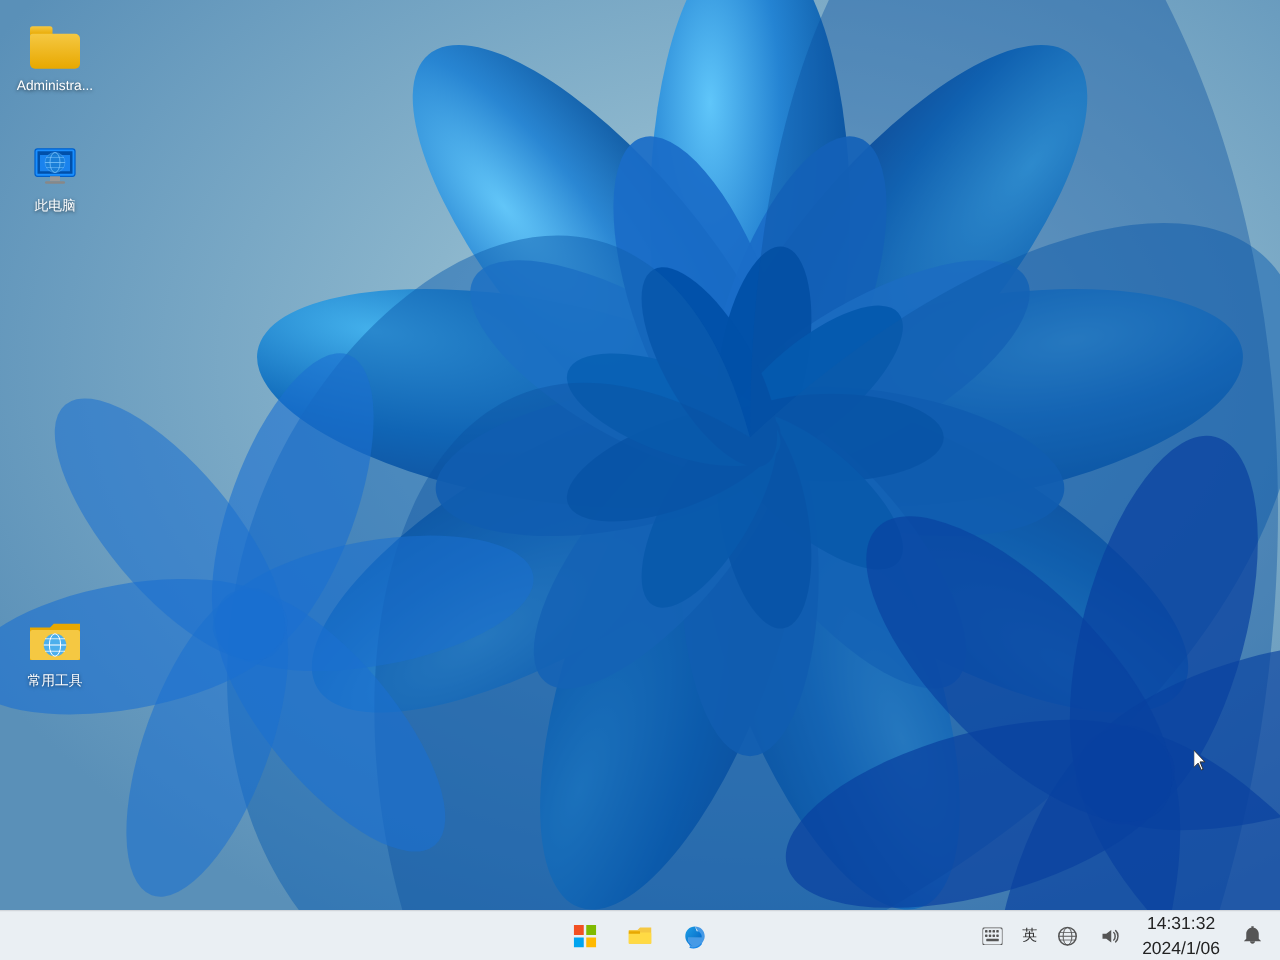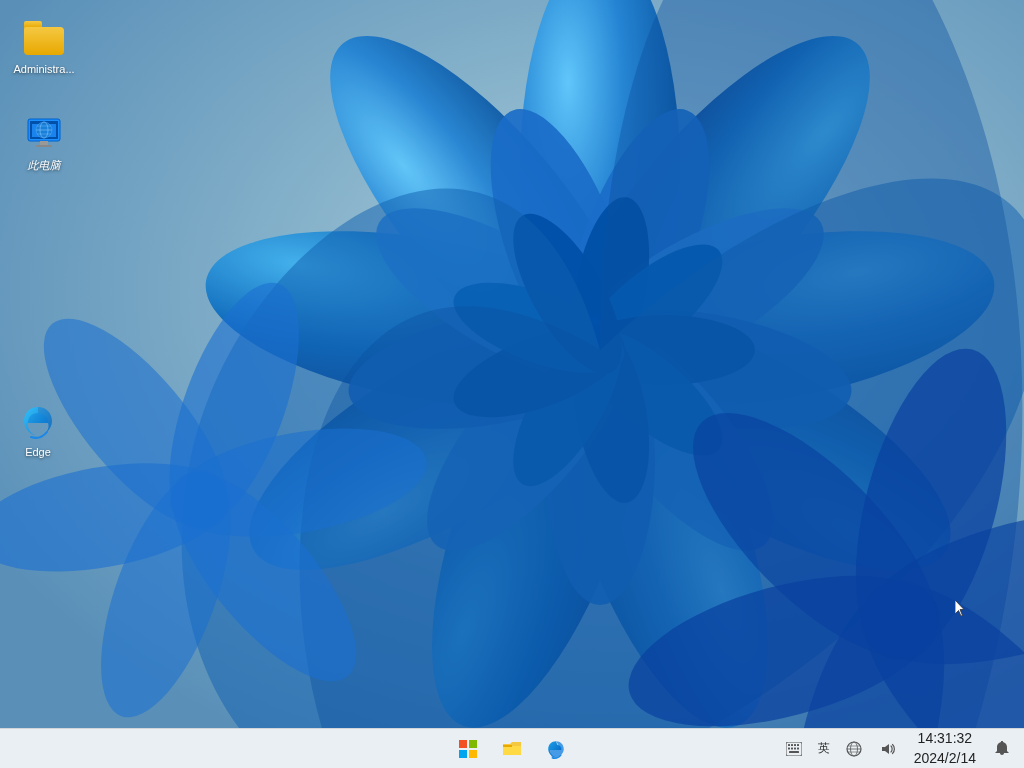--- a/index.html
+++ b/index.html
@@ -271,21 +271,21 @@
   <div class="desktop-icon" style="top: 14px; left: 8px;">
     <div class="icon-img">
       <div class="folder-icon">
         <div class="folder-tab"></div>
         <div class="folder-body"></div>
       </div>
     </div>
     <span class="icon-label">Administra...</span>
   </div>
 
-  <div class="desktop-icon" style="top: 110px; left: 8px; font-style: italic;">
+  <div class="desktop-icon" style="top: 110px; left: 8px;">
     <div class="icon-img">
       <svg class="monitor-icon-svg" viewBox="0 0 40 40" xmlns="http://www.w3.org/2000/svg">
         <rect x="4" y="5" width="32" height="22" rx="2" fill="#1a8fff" stroke="#0060cc" stroke-width="1"></rect>
         <rect x="6" y="7" width="28" height="18" fill="#0050aa"></rect>
 
         <path d="M8,10 L32,10 L32,23 L8,23 Z" fill="#2090ff" opacity="0.8"></path>
 
         <rect x="16" y="27" width="8" height="4" fill="#999"></rect>
         <rect x="12" y="31" width="16" height="2" rx="1" fill="#888"></rect>
 
@@ -294,44 +294,37 @@
         <line x1="12" y1="16" x2="28" y2="16" stroke="#88ccff" stroke-width="0.8" opacity="0.7"></line>
         <line x1="13" y1="12" x2="27" y2="12" stroke="#88ccff" stroke-width="0.6" opacity="0.6"></line>
         <line x1="13" y1="20" x2="27" y2="20" stroke="#88ccff" stroke-width="0.6" opacity="0.6"></line>
       </svg>
     </div>
     <span class="icon-label">此电脑</span>
   </div>
 
 
 
-  <div class="desktop-icon" style="top: 397px; left: 2px;">
+
+  <div class="desktop-icon" style="top: 490px; left: 8px;">
     <div class="icon-img">
-      <svg class="edge-icon-svg" viewBox="0 0 36 36" xmlns="http://www.w3.org/2000/svg">
-        <defs>
-          <linearGradient id="edge-grad1" x1="0%" y1="0%" x2="100%" y2="100%">
-            <stop offset="0%" stop-color="#1fa0e8"></stop>
-            <stop offset="100%" stop-color="#0060c0"></stop>
-          </linearGradient>
-          <linearGradient id="edge-grad2" x1="0%" y1="0%" x2="100%" y2="100%">
-            <stop offset="0%" stop-color="#33c0f8"></stop>
-            <stop offset="100%" stop-color="#1080d8"></stop>
-          </linearGradient>
-        </defs>
-
-        <path d="M 18,4 C 10,4 4,10 4,18 C 4,25 9,31 16,32.5 C 10,30 7,25 8,20 L 28,20 C 28,14 24,10 18,10 C 14,10 11,12 10,15 L 22,15 C 21,13 20,12 18,12" fill="url(#edge-grad2)"></path>
-        <path d="M 18,4 C 26,4 32,10 32,18 C 32,22 30,26 27,29 C 26,30 25,31 24,31.5 C 22,33 20,34 18,34 C 26,32 30,26 28,20 L 8,20 C 8,14 12,10 18,10" fill="url(#edge-grad1)" opacity="0.8"></path>
-        <path d="M 24,31.5 C 21,33 19,34 16,33 C 10,31.5 6,26 6,20 C 6,14 10,9 16,7" fill="none" stroke="#0050b0" stroke-width="0"></path>
-
-        <path d="M 27,29 C 23,34 17,36 11,34" fill="none" stroke="#1a88e8" stroke-width="2" stroke-linecap="round"></path>
-      </svg>
-    </div>
-    <span class="icon-label">Edge</span>
+      <svg viewBox="0 0 40 36" width="40" height="36" xmlns="http://www.w3.org/2000/svg">
+
+        <path d="M0,6 L16,6 L19,3 L40,3 L40,32 L0,32 Z" fill="#e8a800"></path>
+        <rect x="0" y="8" width="40" height="24" rx="2" fill="#f5c842"></rect>
+
+        <circle cx="20" cy="20" r="9" fill="#3aacff" opacity="0.9"></circle>
+        <ellipse cx="20" cy="20" rx="4.5" ry="9" fill="none" stroke="white" stroke-width="0.8"></ellipse>
+        <line x1="11" y1="20" x2="29" y2="20" stroke="white" stroke-width="0.8"></line>
+        <line x1="12" y1="15" x2="28" y2="15" stroke="white" stroke-width="0.6"></line>
+        <line x1="12" y1="25" x2="28" y2="25" stroke="white" stroke-width="0.6"></line>
+      </svg>
+    </div>
+    <span class="icon-label">常用工具</span>
   </div>
-
 
   <svg id="cursor" style="left: 955px; top: 600px;" viewBox="0 0 12 18" xmlns="http://www.w3.org/2000/svg">
     <path d="M 0,0 L 0,14 L 3.5,10.5 L 6,16 L 7.5,15.5 L 5,9.5 L 9,9.5 Z" fill="white" stroke="#333" stroke-width="0.8"></path>
   </svg>
 
 </div>
 
 <div id="taskbar">
 
   <div id="taskbar-center">
@@ -401,21 +394,21 @@
     <div class="sys-tray-icon">
       <svg width="16" height="16" viewBox="0 0 16 16" xmlns="http://www.w3.org/2000/svg">
         <path d="M2,6 L5,6 L9,3 L9,13 L5,10 L2,10 Z" fill="#555"></path>
         <path d="M11,5 C12.5,6 12.5,10 11,11" fill="none" stroke="#555" stroke-width="1.2" stroke-linecap="round"></path>
         <path d="M12.5,3.5 C15,5.5 15,10.5 12.5,12.5" fill="none" stroke="#555" stroke-width="1.2" stroke-linecap="round"></path>
       </svg>
     </div>
 
     <div id="clock">
       <span>14:31:32</span>
-      <span>2024/2/14</span>
+      <span>2024/1/06</span>
     </div>
 
     <div class="sys-tray-icon">
       <svg width="14" height="16" viewBox="0 0 14 16" xmlns="http://www.w3.org/2000/svg">
         <path d="M7,1 C7,1 7,0 7,0 M7,1 C4,1 2,3.5 2,6 L2,10 L0,12 L14,12 L12,10 L12,6 C12,3.5 10,1 7,1 Z" fill="#555"></path>
         <path d="M5,12 C5,13.1 5.9,14 7,14 C8.1,14 9,13.1 9,12" fill="#555"></path>
         <circle cx="7" cy="0.5" r="1" fill="#555"></circle>
       </svg>
     </div>
   </div>

